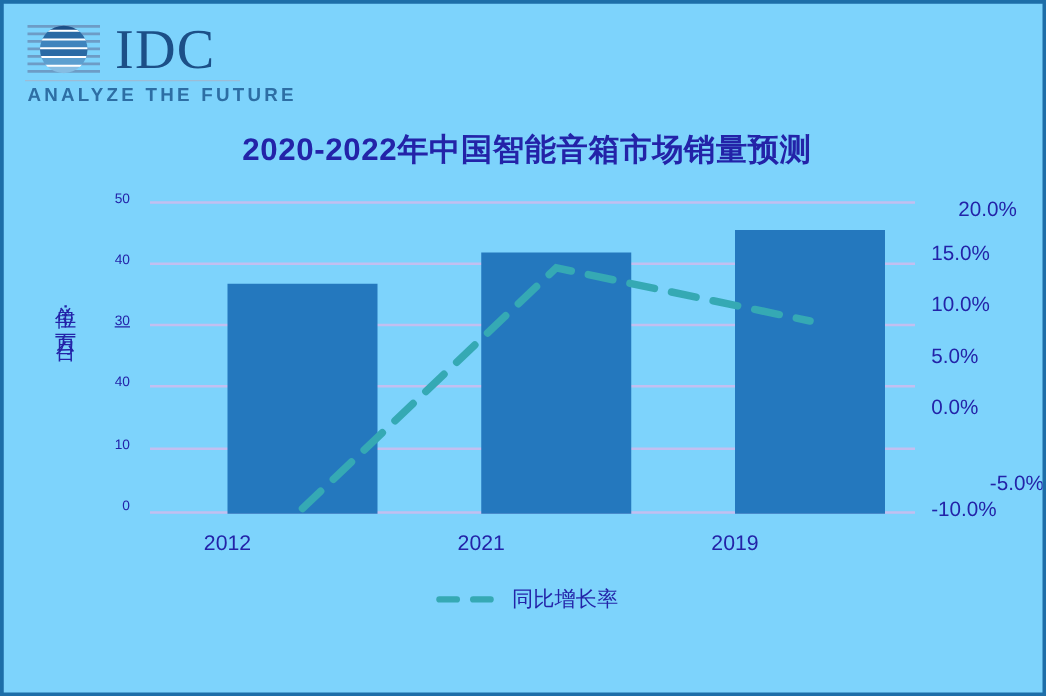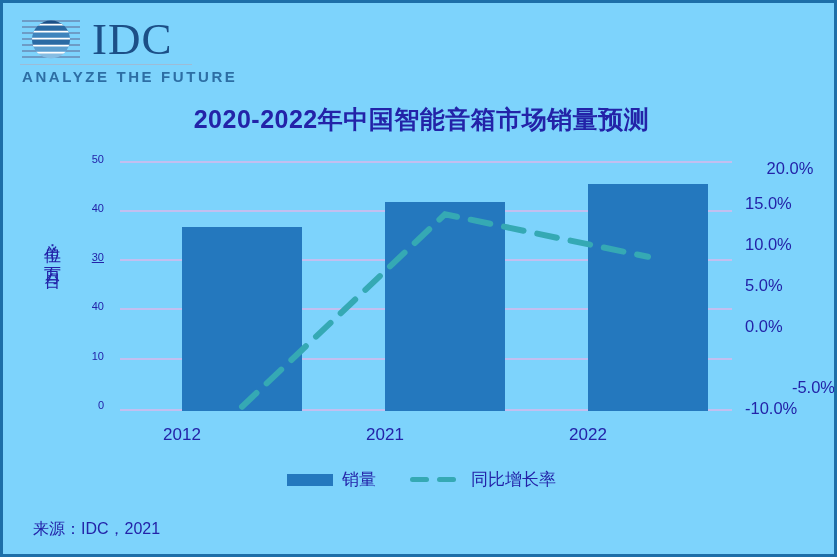--- a/index.html
+++ b/index.html
@@ -272,28 +272,23 @@
     <div class="bar" style="left: 265px; width: 120px; height: 209.5px; background: rgb(36, 120, 190);"></div>
     <div class="bar" style="left: 468px; width: 120px; height: 227.5px; background: rgb(36, 120, 190);"></div>
 
     <svg class="lineSvg" viewBox="0 0 612 250" preserveAspectRatio="none">
       <polyline points="122,245.8 325,53.3 528,95.8" fill="none" stroke="#35a9b4" stroke-width="6" stroke-linecap="round" stroke-dasharray="20 14"></polyline>
     </svg>
   </div>
 
   <div class="xlab" style="left:119px;">2012</div>
   <div class="xlab" style="left:322px;">2021</div>
-  <div class="xlab" style="left:525px;">2022</div>
+  <div class="xlab" style="left:525px;">2019</div>
 
   <div class="legend">
-    <div class="legend-item">
-      <span class="legend-swatch-bar"></span>
-      <span class="legend-label">销量</span>
-    </div>
     <div class="legend-item">
       <span class="legend-swatch-line"></span>
       <span class="legend-label">同比增长率</span>
     </div>
   </div>
 
-  <div class="source">来源：IDC，2021</div>
 
 </div>
 
 </body></html>

